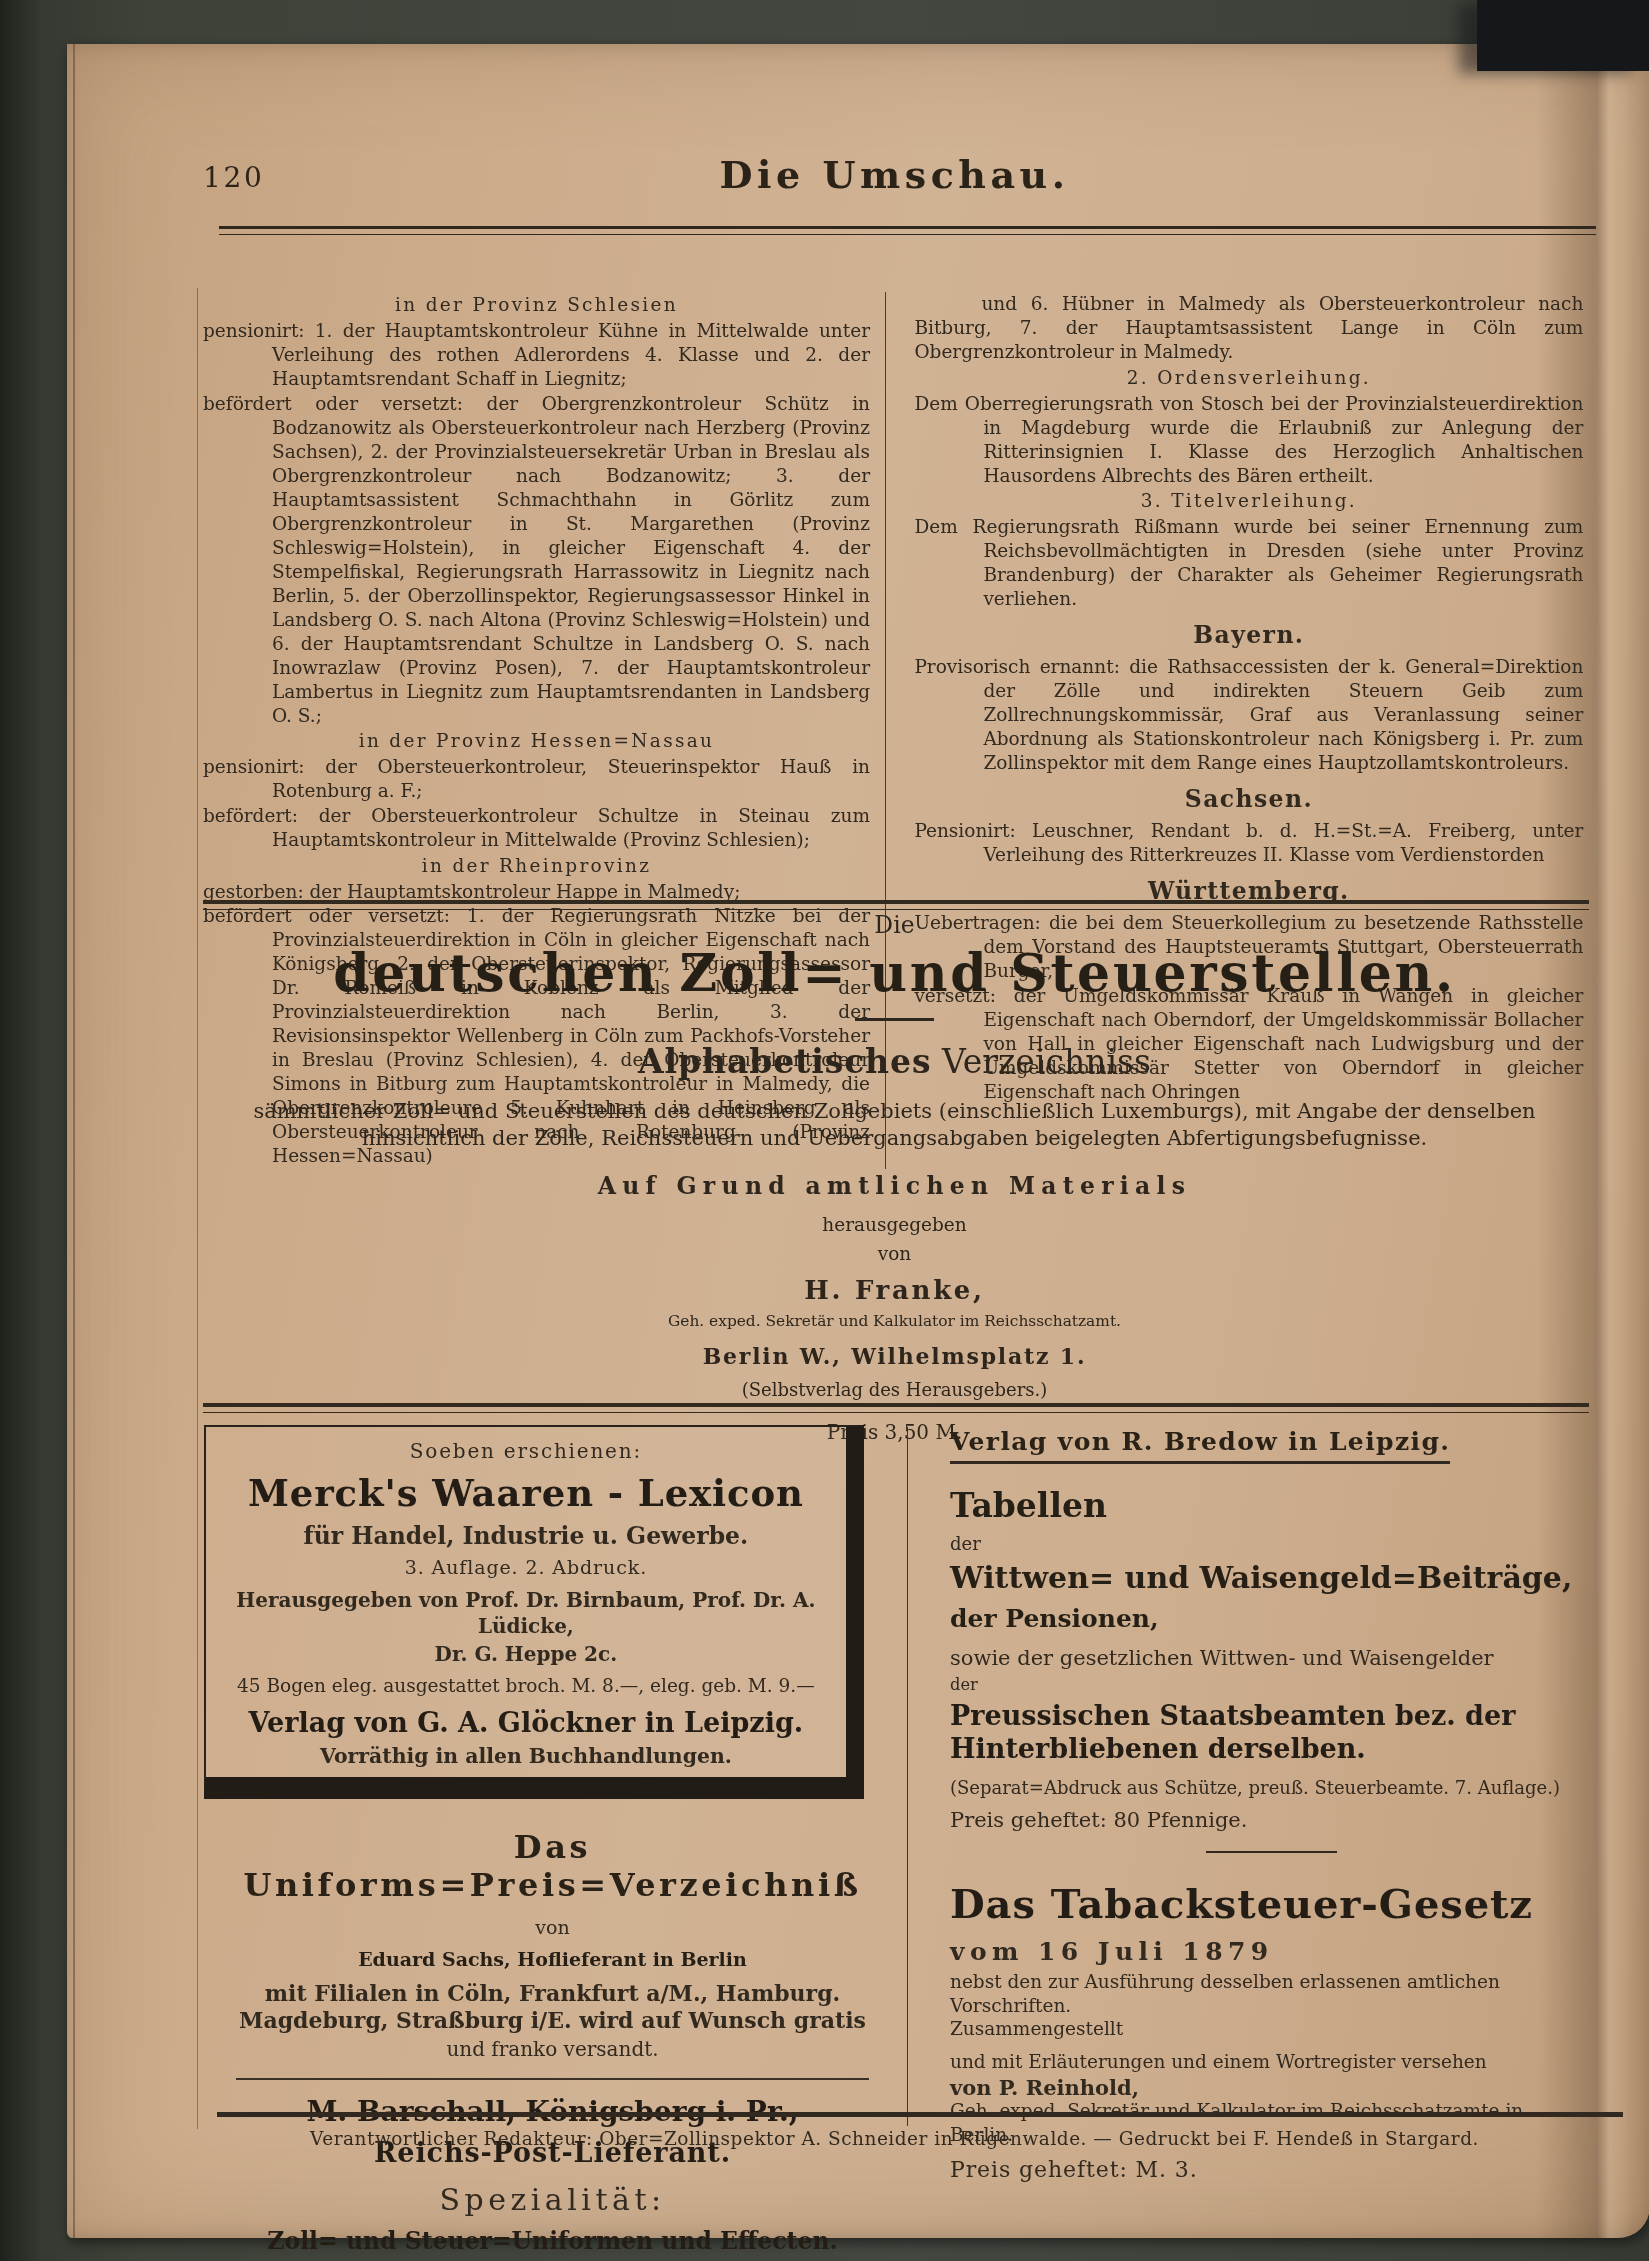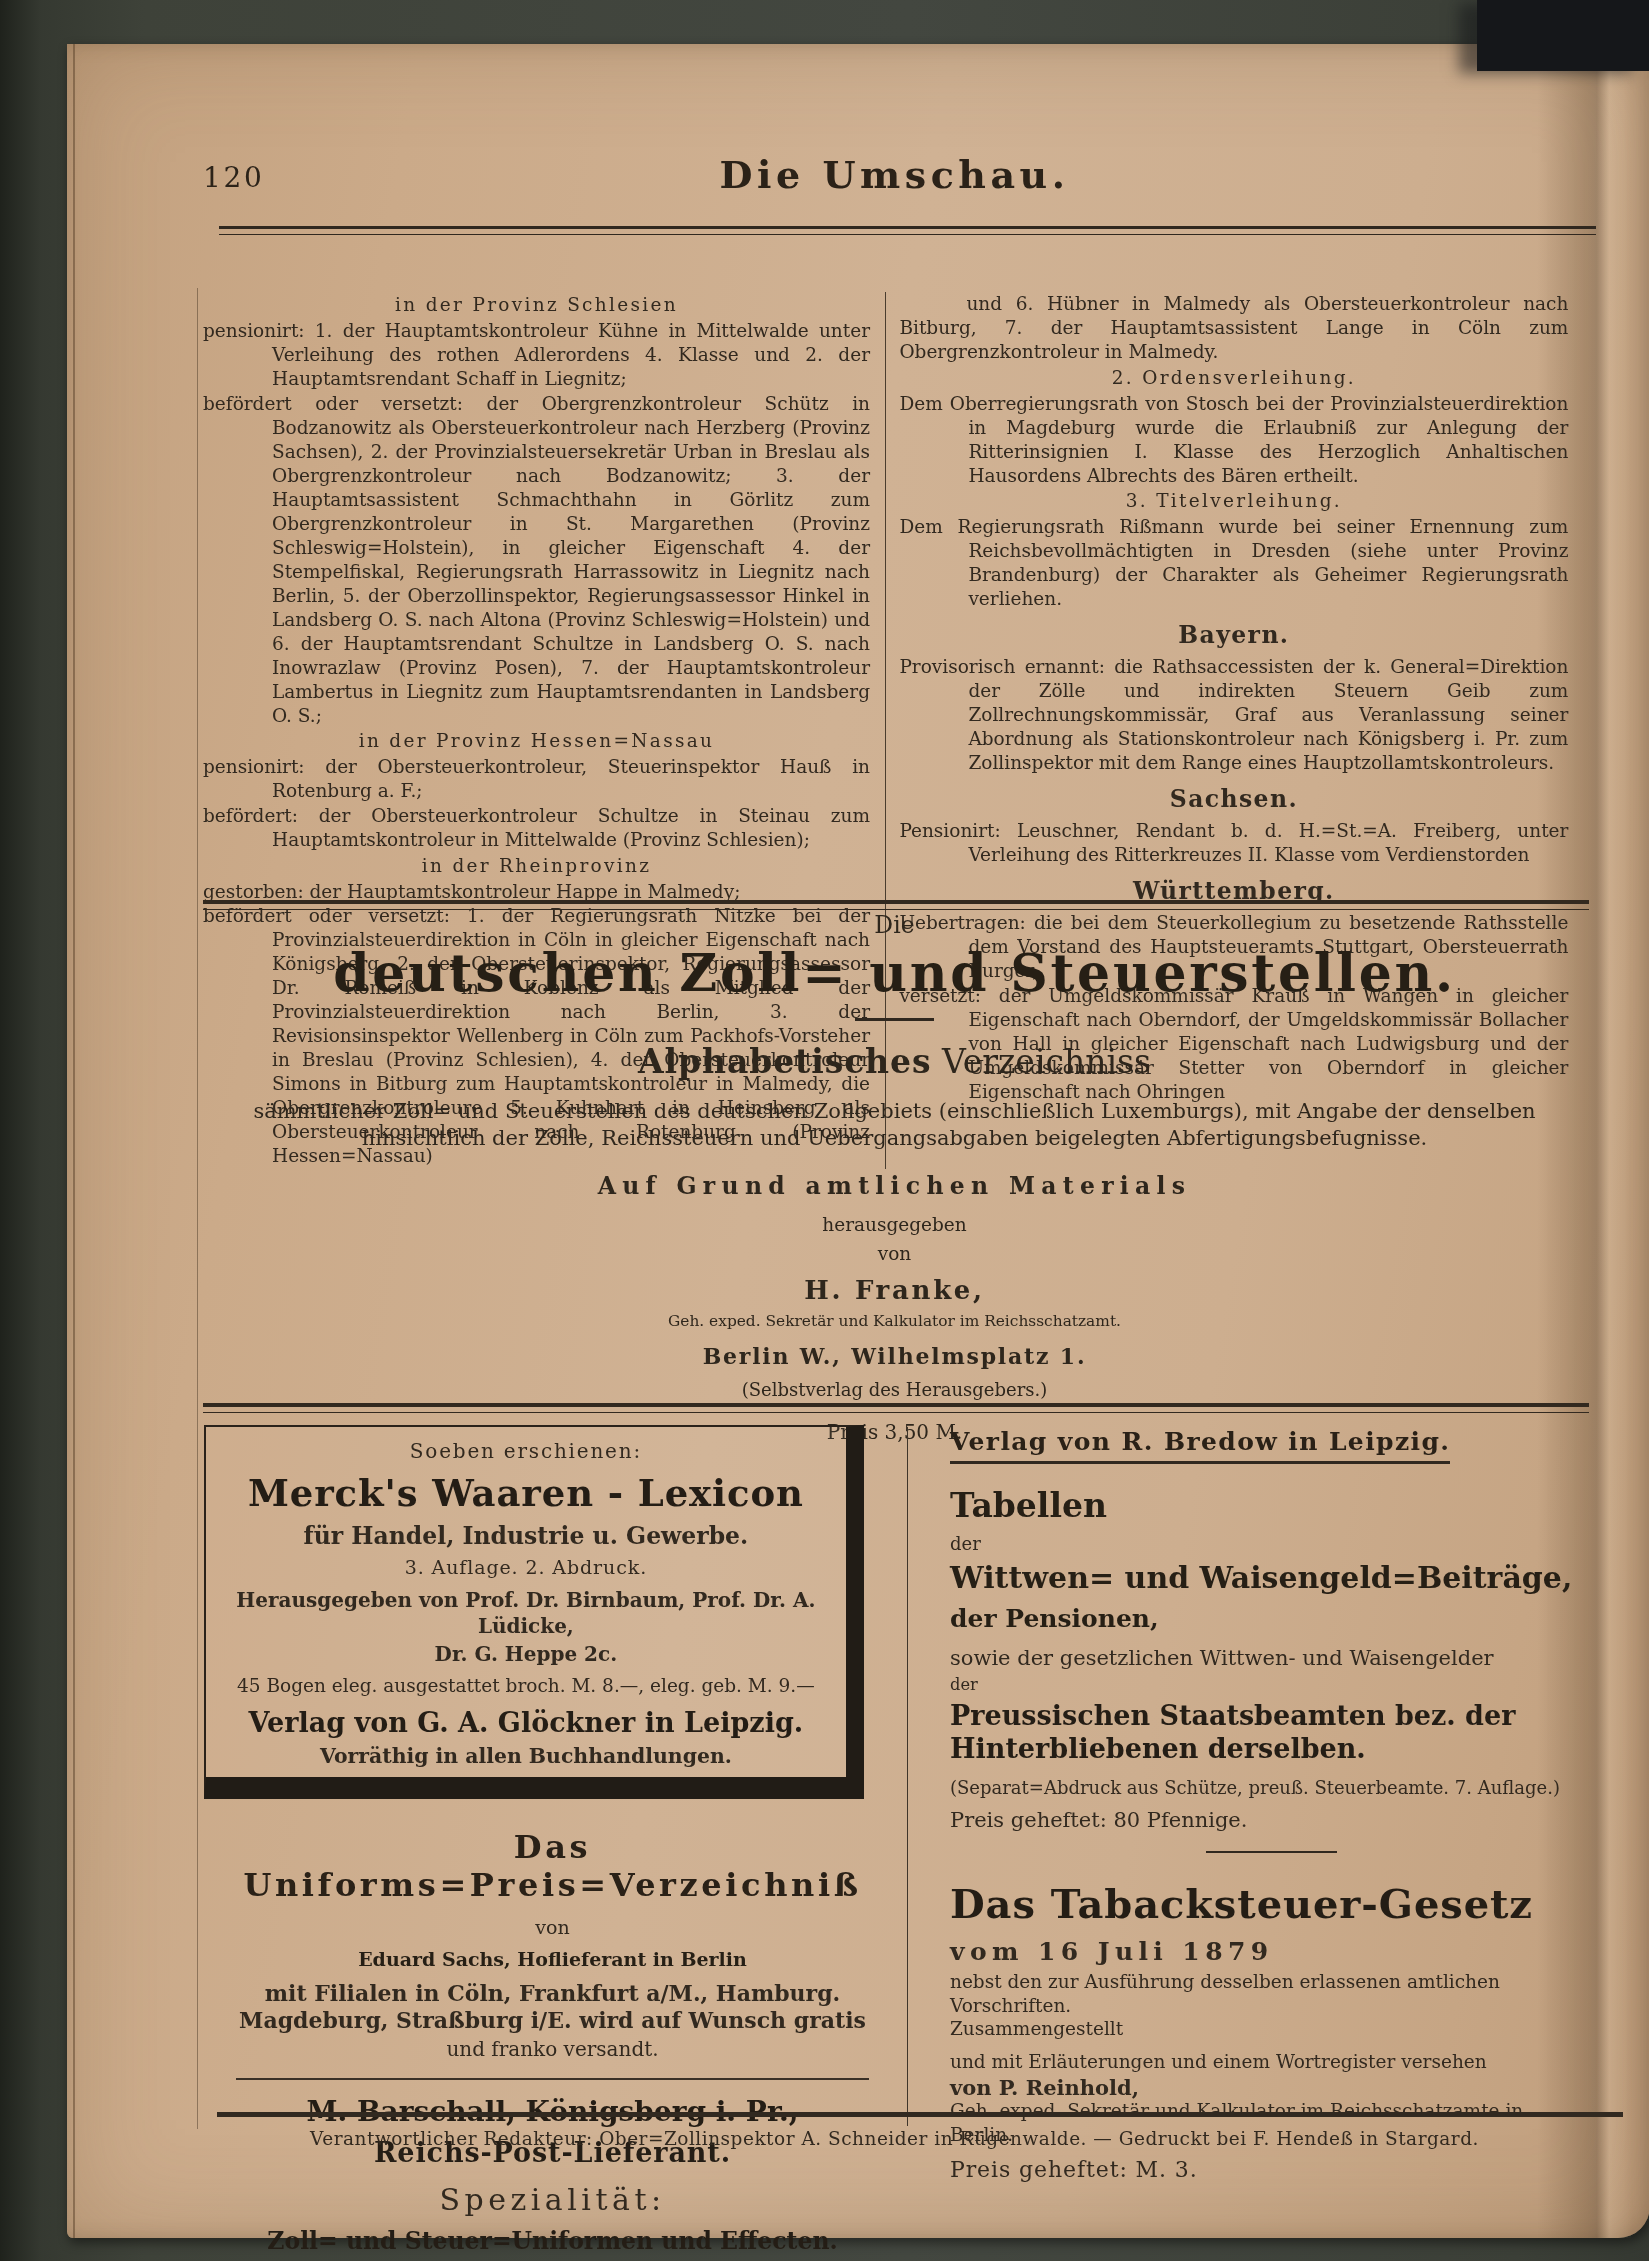--- a/index.html
+++ b/index.html
@@ -23,21 +23,21 @@
   .margin-rule{position:absolute;left:130px;top:244px;width:1.4px;height:1841px;background:rgba(64,48,30,.45);}
 
   .pageno{position:absolute;left:136px;top:117px;font-size:28px;letter-spacing:2.7px;color:#2c2319;}
   .masthead{position:absolute;left:131px;top:108px;width:1393px;text-align:center;
     font-size:38px;font-weight:bold;letter-spacing:4.5px;color:#2b2218;}
   .hdr-rule{position:absolute;left:152px;top:182px;width:1377px;border-top:3.6px solid #30281f;border-bottom:1.8px solid #30281f;height:5px;}
 
   .news{position:absolute;left:136px;top:248px;width:1386px;display:flex;}
   .ncol{font-size:18.5px;line-height:24px;text-align:justify;}
   .ncol-left{width:667px;padding-right:15.4px;}
-  .ncol-right{width:669px;padding-left:13px;border-left:1.4px solid #4a3d2e;}
+  .ncol-right{width:669px;padding-left:28px;border-left:1.4px solid #4a3d2e;}
   .np{margin:0 0 0.9px 0;}
   .np-hang{padding-left:69px;text-indent:-69px;}
   .np-cont{text-indent:67px;}
   .np-center{text-align:center;letter-spacing:2.3px;padding:0.9px 0;}
   .np-head{text-align:center;font-weight:bold;font-size:23.5px;letter-spacing:1.4px;padding:11px 0 7.2px 0;text-indent:0;}
 
   .rule-dbl{position:absolute;left:136px;width:1386px;border-top:4.1px solid #32291f;border-bottom:1.8px solid #32291f;height:5.4px;}
   .rule-news-end{top:856px;}
   .rule-ad-end{top:1359px;}
 

